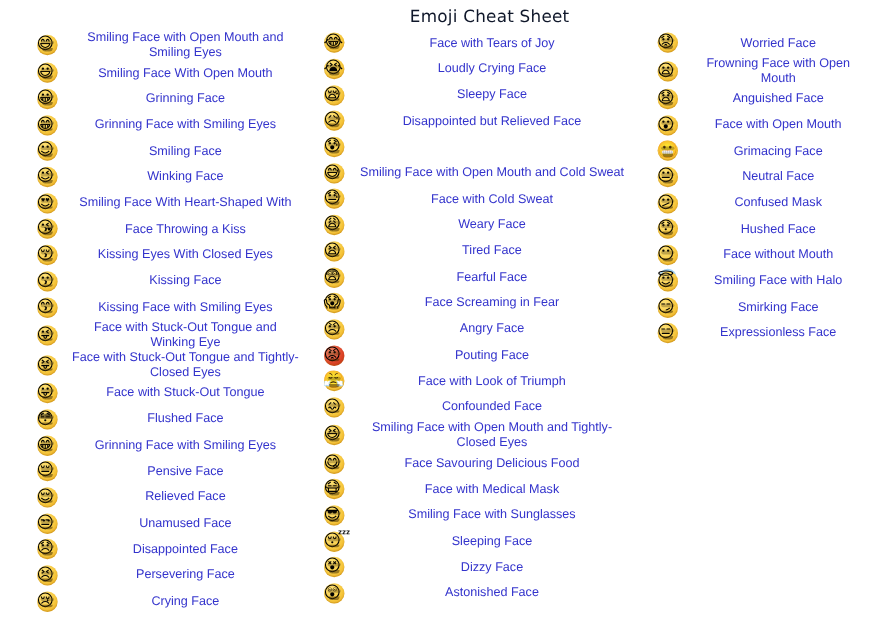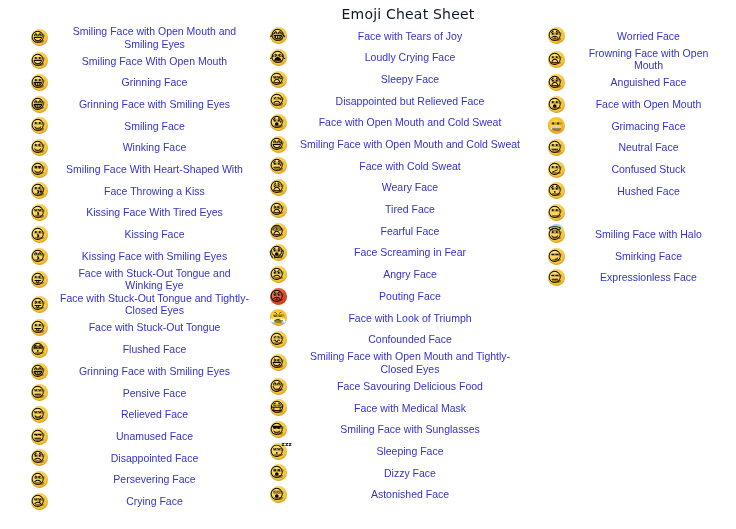--- a/index.html
+++ b/index.html
@@ -171,21 +171,21 @@
       <div class="row">
         <div class="emoji-cell">
           <span class="emoji-glyph">😘</span>
         </div>
         <div class="label-cell">Face Throwing a Kiss</div>
       </div>
       <div class="row">
         <div class="emoji-cell">
           <span class="emoji-glyph">😚</span>
         </div>
-        <div class="label-cell">Kissing Face With Tired Eyes</div>
+        <div class="label-cell">Kissing Eyes With Closed Eyes</div>
       </div>
       <div class="row">
         <div class="emoji-cell">
           <span class="emoji-glyph">😗</span>
         </div>
         <div class="label-cell">Kissing Face</div>
       </div>
       <div class="row">
         <div class="emoji-cell">
           <span class="emoji-glyph">😙</span>
@@ -281,21 +281,20 @@
       <div class="row">
         <div class="emoji-cell">
           <span class="emoji-glyph">😥</span>
         </div>
         <div class="label-cell">Disappointed but Relieved Face</div>
       </div>
       <div class="row">
         <div class="emoji-cell">
           <span class="emoji-glyph">😰</span>
         </div>
-        <div class="label-cell">Face with Open Mouth and Cold Sweat</div>
       </div>
       <div class="row">
         <div class="emoji-cell">
           <span class="emoji-glyph">😅</span>
         </div>
         <div class="label-cell">Smiling Face with Open Mouth and Cold Sweat</div>
       </div>
       <div class="row">
         <div class="emoji-cell">
           <span class="emoji-glyph">😓</span>
@@ -427,32 +426,33 @@
       <div class="row">
         <div class="emoji-cell">
           <span class="emoji-glyph">😐</span>
         </div>
         <div class="label-cell">Neutral Face</div>
       </div>
       <div class="row">
         <div class="emoji-cell">
           <span class="emoji-glyph">😕</span>
         </div>
-        <div class="label-cell">Confused Stuck</div>
+        <div class="label-cell">Confused Mask</div>
       </div>
       <div class="row">
         <div class="emoji-cell">
           <span class="emoji-glyph">😯</span>
         </div>
         <div class="label-cell">Hushed Face</div>
       </div>
       <div class="row">
         <div class="emoji-cell">
           <span class="emoji-glyph">😶</span>
         </div>
+        <div class="label-cell">Face without Mouth</div>
       </div>
       <div class="row">
         <div class="emoji-cell">
           <span class="emoji-glyph halo">😇</span>
         </div>
         <div class="label-cell">Smiling Face with Halo</div>
       </div>
       <div class="row">
         <div class="emoji-cell">
           <span class="emoji-glyph">😏</span>

